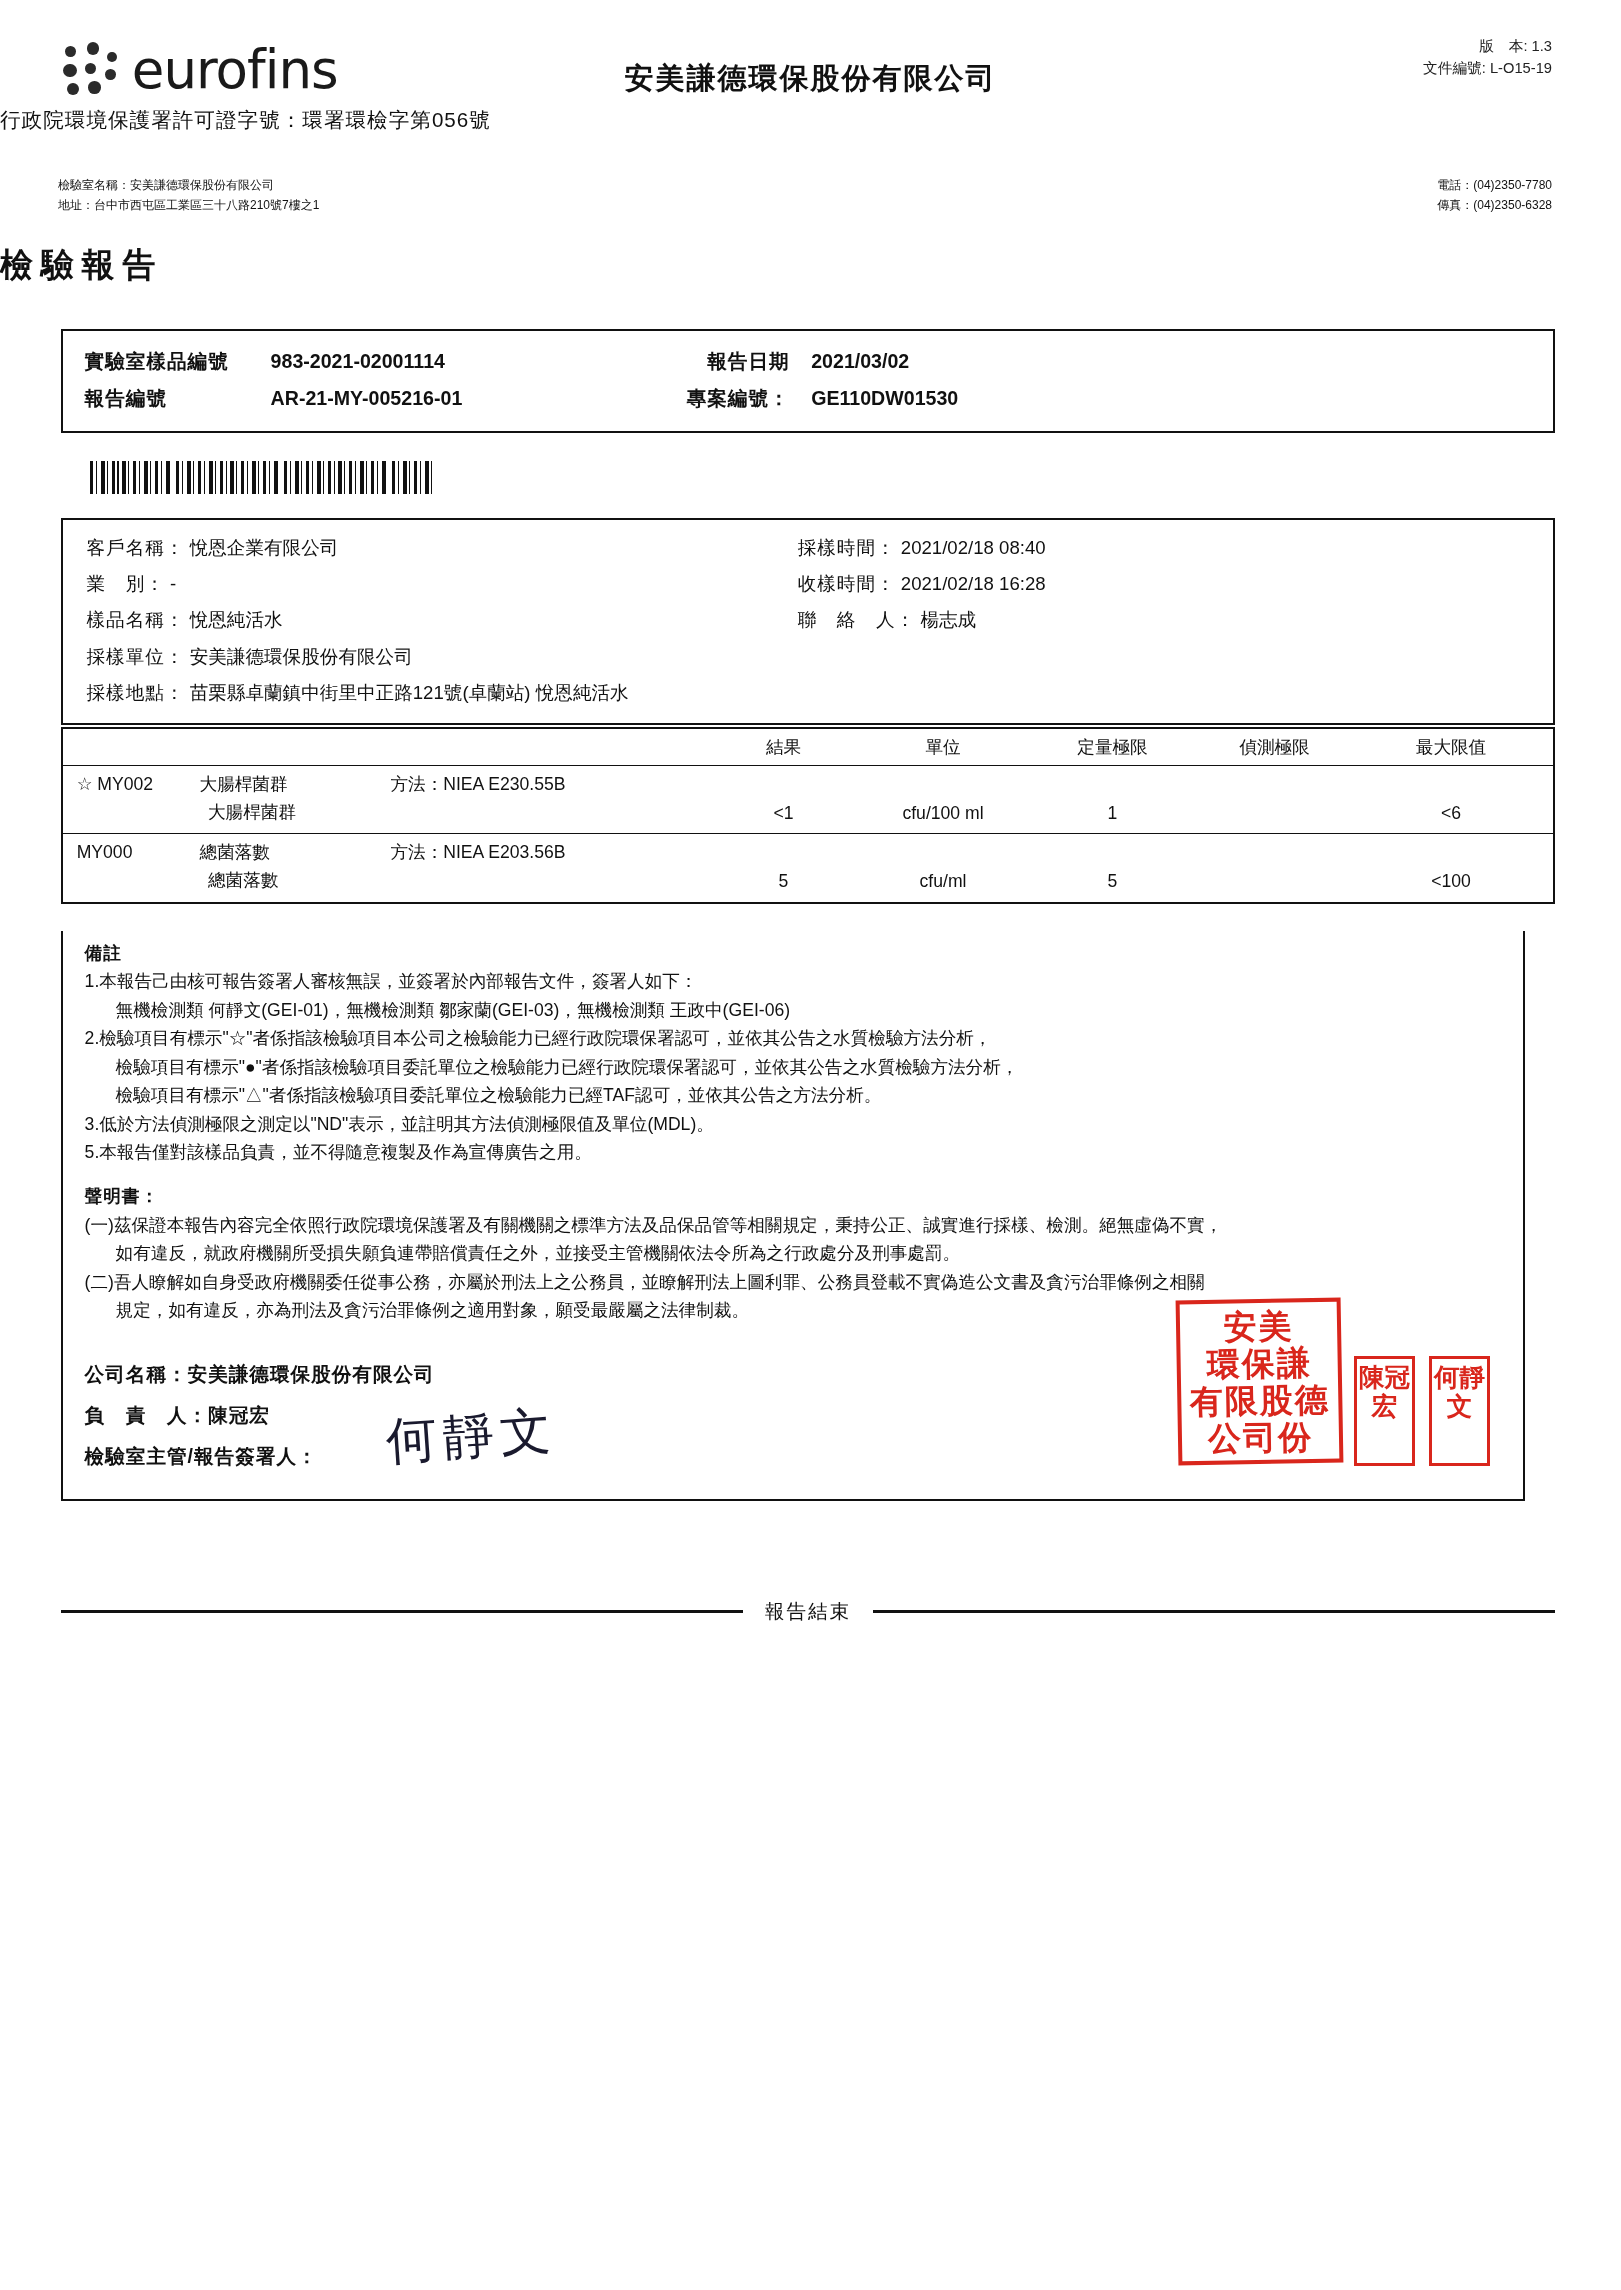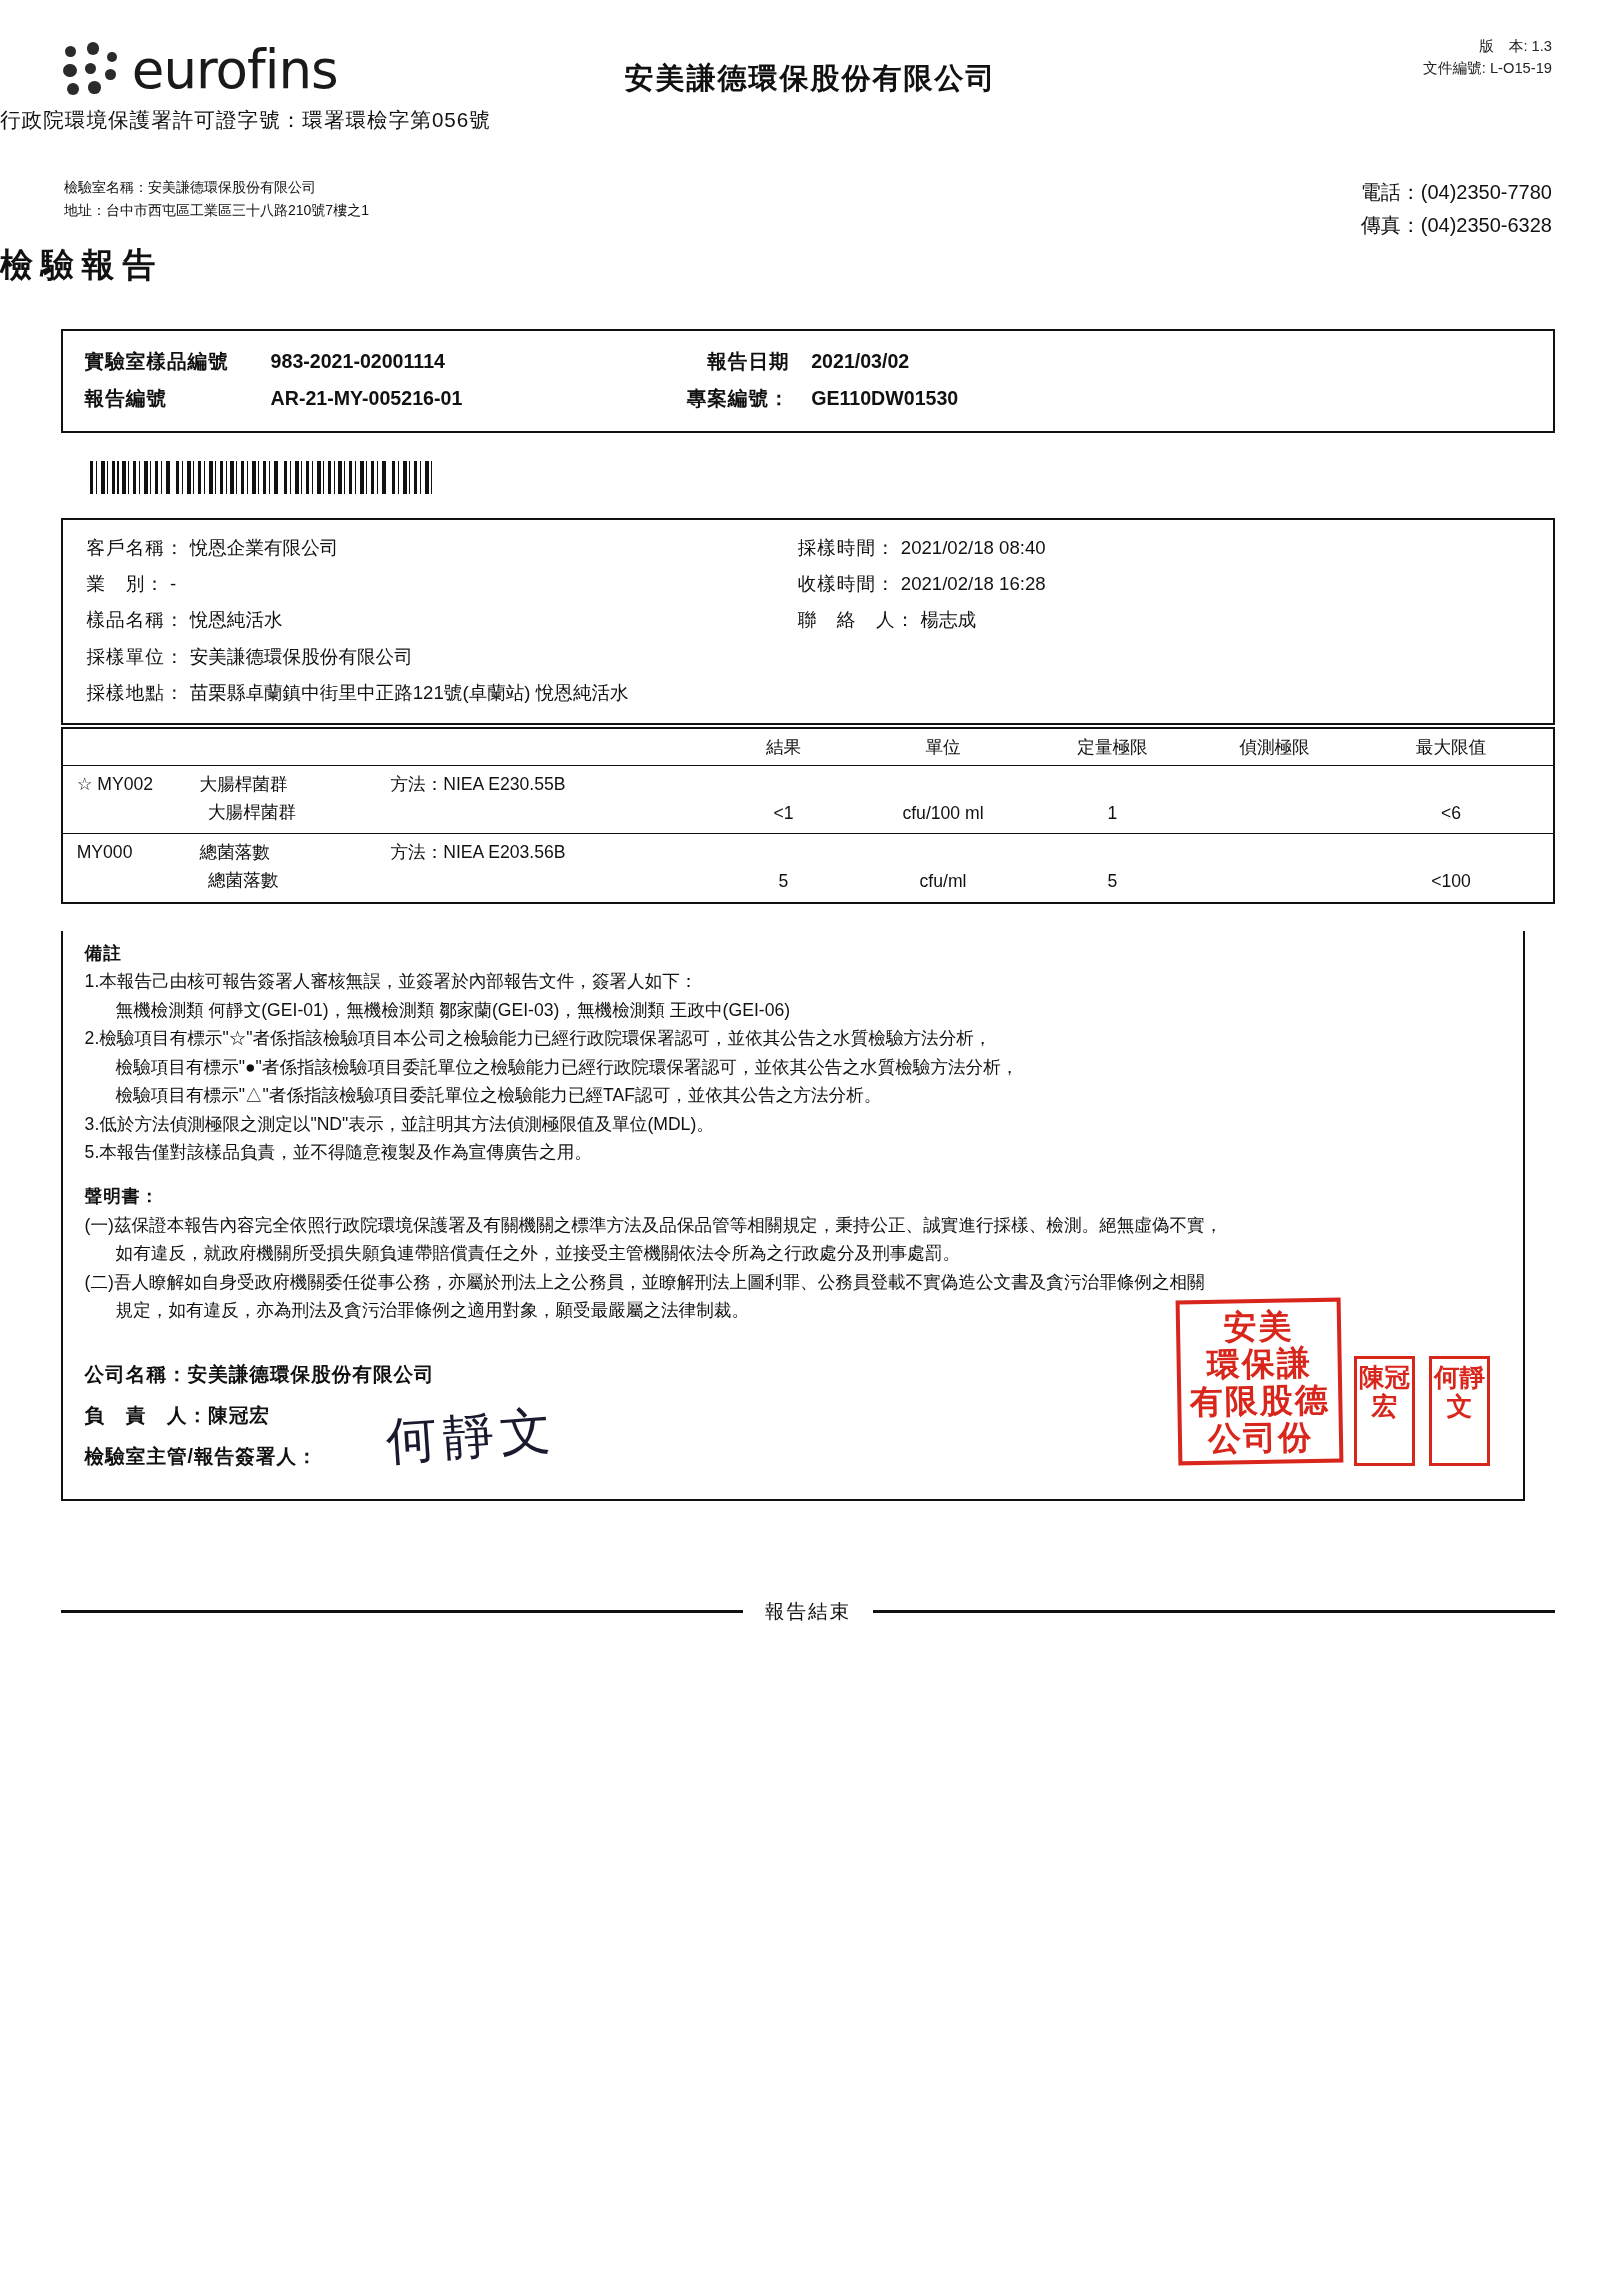--- a/index.html
+++ b/index.html
@@ -75,30 +75,30 @@
     left: 0;
     width: 100%;
     text-align: left;
     font-size: 20.6px;
     letter-spacing: 1px;
   }
 
   .lab-info {
     position: absolute;
     top: 176px;
-    left: 64px;
-    font-size: 14px;
+    left: 58px;
+    font-size: 12px;
     line-height: 1.65;
   }
   .contact-info {
     position: absolute;
     top: 176px;
     right: 69px;
     text-align: right;
-    font-size: 20px;
+    font-size: 12px;
     line-height: 1.65;
   }
 
   .report-title {
     position: absolute;
     top: 243px;
     left: 0;
     width: 100%;
     text-align: left;
     font-size: 33px;

